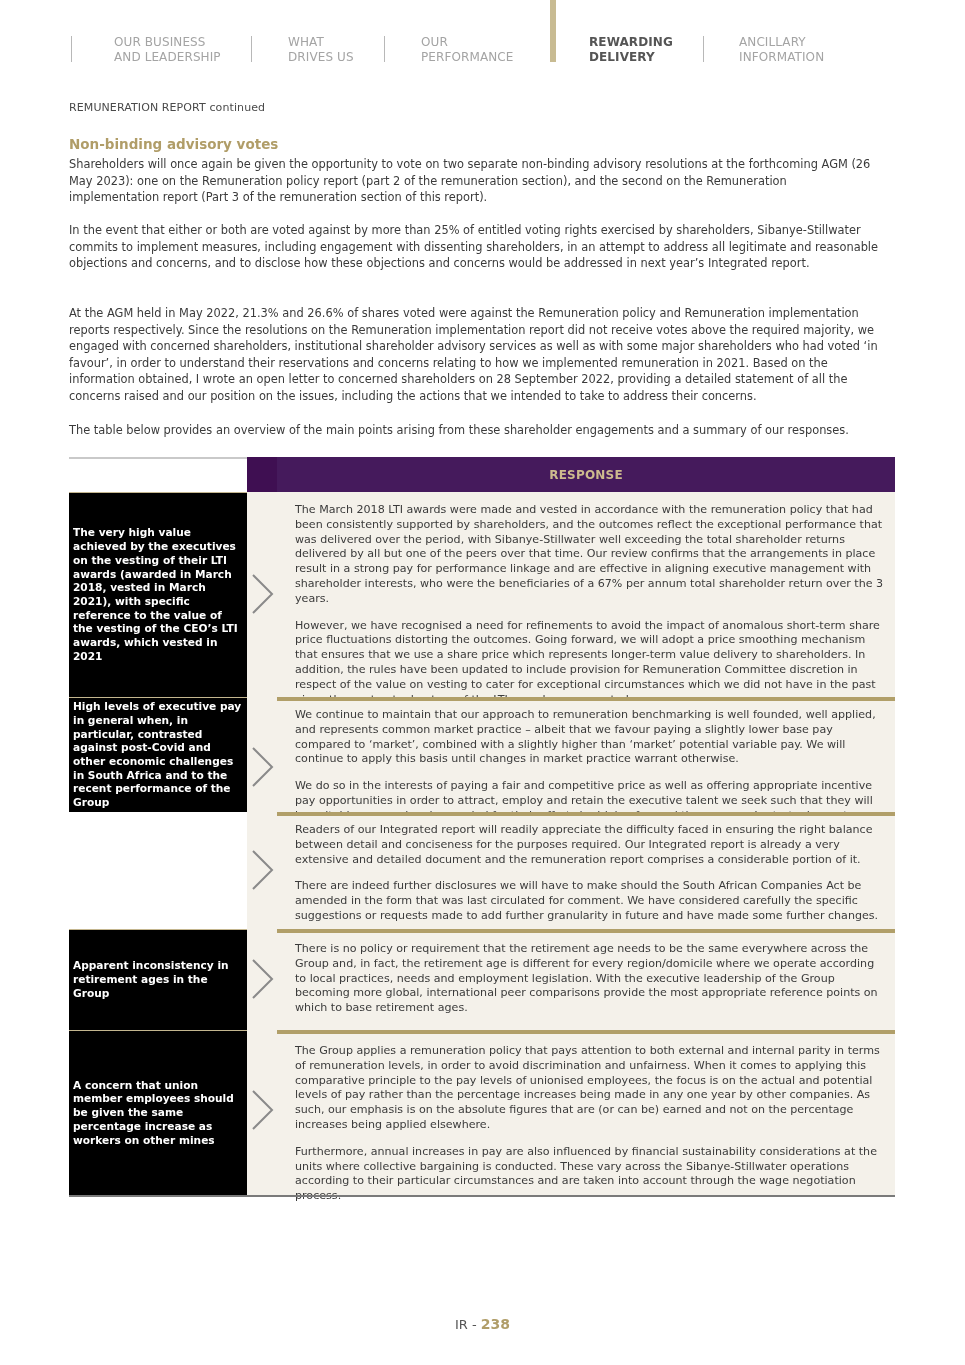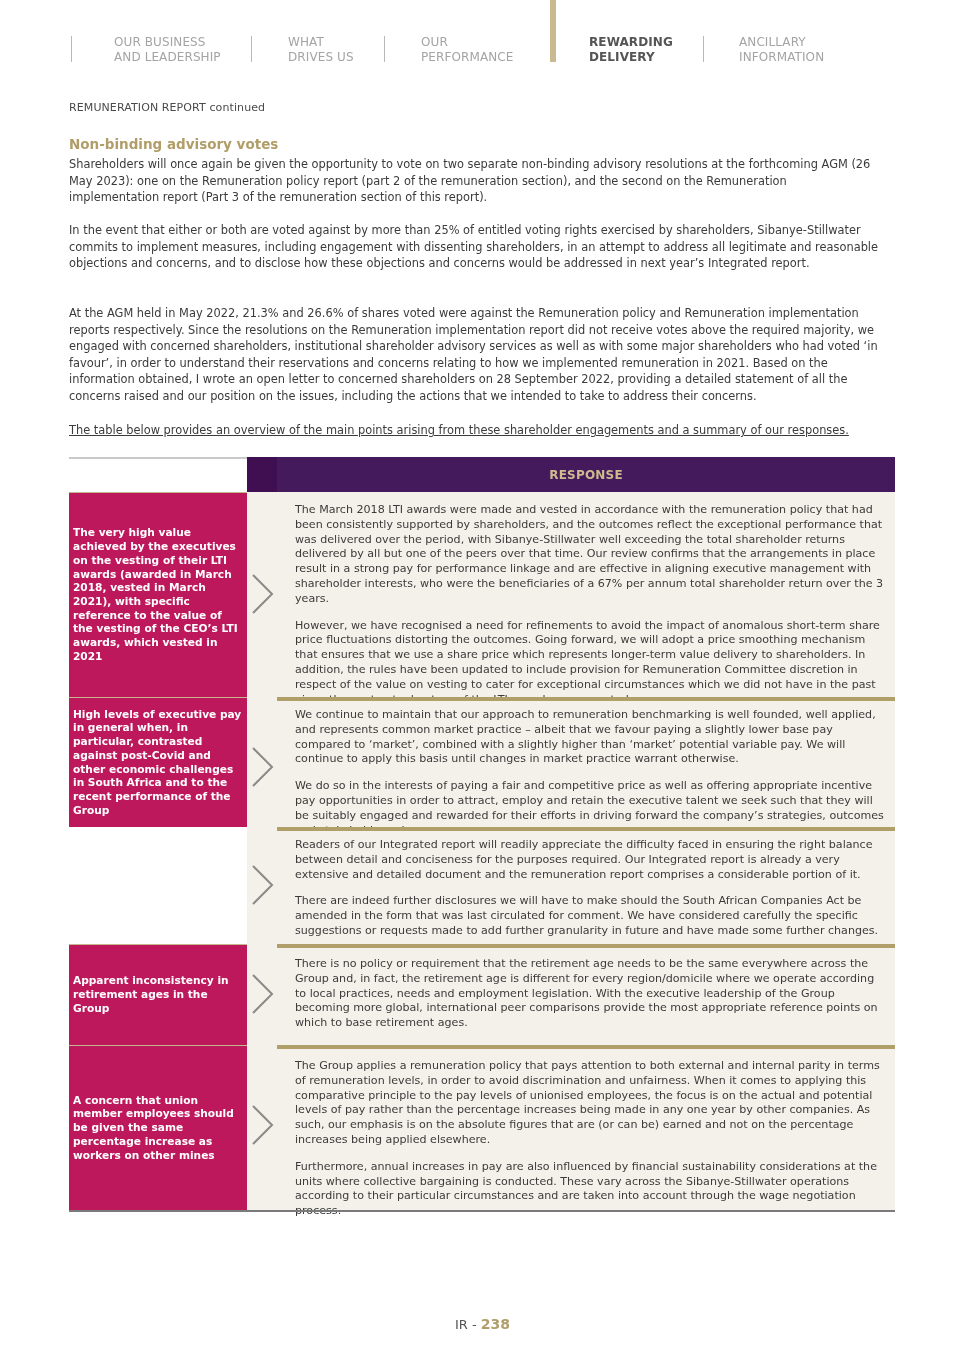--- a/index.html
+++ b/index.html
@@ -20,21 +20,21 @@
 
     
     .resp-table { position: absolute; top: 457px; left: 69px; width: 826px; }
     .thead { position: relative; height: 35px; border-top: 2px solid #c9c9c9; }
     .th-left { position: absolute; left: 0; top: 0; width: 178px; height: 33px; padding: 3px 4px; font-size: 11px; line-height: 13.5px; color: #3e3e3e; }
     .th-right-stripe { position: absolute; left: 178px; top: -2px; width: 30px; height: 35px; background: #3f0f52; }
     .th-right { position: absolute; left: 208px; top: -2px; right: 0; height: 35px; background: #451a5c; color: #cdbb8e; font-weight: bold; font-size: 12px; display: flex; align-items: center; justify-content: center; letter-spacing: 0.2px; }
     .thead-underline { position: absolute; left: 0; top: 33px; width: 178px; height: 3px; background: #9b9b9b; }
 
     .trow { position: relative; }
-    .td-left { position: absolute; left: 0; top: 0; bottom: 0; width: 178px; background: #be185d; color: #ffffff; font-weight: bold; font-size: 10.6px; line-height: 13.7px; display: flex; align-items: center; padding: 0 4px; border-top: 1px solid #c4b68f; }
+    .td-left { position: absolute; left: 0; top: 0; bottom: 0; width: 178px; background: #000000; color: #ffffff; font-weight: bold; font-size: 10.6px; line-height: 13.7px; display: flex; align-items: center; padding: 0 4px; border-top: 1px solid #c4b68f; }
     .td-right { position: absolute; left: 178px; top: 0; bottom: 0; right: 0; background: #f4f1ea; }
     .row-topline { position: absolute; left: 30px; right: 0; top: 0; height: 4px; background: #b19f69; }
     .chevron { position: absolute; left: 0; width: 30px; height: 44px; }
     .td-text { position: absolute; left: 48px; right: 8px; font-size: 11.1px; line-height: 14.8px; color: #3b3b3b; }
     .td-text p + p { margin-top: 12px; }
     .table-bottom { position: absolute; left: 0; width: 826px; height: 2px; background: #7a7a7a; }
 
     .footer-page { position: absolute; top: 1316px; left: 0; width: 965px; text-align: center; font-size: 13px; color: #555555; }
     .footer-page .num { color: #b09d68; font-weight: bold; font-size: 14px; }
   </style>
@@ -68,21 +68,21 @@
     <div>INFORMATION</div>
   </div>
 </div>
 
 <div class="section-label">REMUNERATION REPORT continued</div>
 <div class="section-title">Non-binding advisory votes</div>
 
 <p class="body-text" style="top:156px;">Shareholders will once again be given the opportunity to vote on two separate non-binding advisory resolutions at the forthcoming AGM (26 May 2023): one on the Remuneration policy report (part 2 of the remuneration section), and the second on the Remuneration implementation report (Part 3 of the remuneration section of this report).</p>
 <p class="body-text" style="top:222px;">In the event that either or both are voted against by more than 25% of entitled voting rights exercised by shareholders, Sibanye-Stillwater commits to implement measures, including engagement with dissenting shareholders, in an attempt to address all legitimate and reasonable objections and concerns, and to disclose how these objections and concerns would be addressed in next year’s Integrated report.</p>
 <p class="body-text" style="top:305px;">At the AGM held in May 2022, 21.3% and 26.6% of shares voted were against the Remuneration policy and Remuneration implementation reports respectively. Since the resolutions on the Remuneration implementation report did not receive votes above the required majority, we engaged with concerned shareholders, institutional shareholder advisory services as well as with some major shareholders who had voted ‘in favour’, in order to understand their reservations and concerns relating to how we implemented remuneration in 2021. Based on the information obtained, I wrote an open letter to concerned shareholders on 28 September 2022, providing a detailed statement of all the concerns raised and our position on the issues, including the actions that we intended to take to address their concerns.</p>
-<p class="body-text" style="top:422px;text-decoration:underline;">The table below provides an overview of the main points arising from these shareholder engagements and a summary of our responses.</p>
+<p class="body-text" style="top:422px;">The table below provides an overview of the main points arising from these shareholder engagements and a summary of our responses.</p>
 
 <div class="resp-table">
   <div class="thead">
     <div class="th-right-stripe"></div>
     <div class="th-right">RESPONSE</div>
     <div class="thead-underline"></div>
   </div>
 
   <div class="trow" style="height:205px;">
     <div class="td-left">
@@ -92,21 +92,21 @@
       <svg class="chevron" style="top:80px;" viewBox="0 0 30 44">
           <polyline points="6,3 25,22 6,41" fill="none" stroke="#8a8a8a" stroke-width="2"></polyline>
         </svg>
       <div class="td-text" style="top:11px;">
         <p>The March 2018 LTI awards were made and vested in accordance with the remuneration policy that had been consistently supported by shareholders, and the outcomes reflect the exceptional performance that was delivered over the period, with Sibanye-Stillwater well exceeding the total shareholder returns delivered by all but one of the peers over that time. Our review confirms that the arrangements in place result in a strong pay for performance linkage and are effective in aligning executive management with shareholder interests, who were the beneficiaries of a 67% per annum total shareholder return over the 3 years.</p>
         <p>However, we have recognised a need for refinements to avoid the impact of anomalous short-term share price fluctuations distorting the outcomes. Going forward, we will adopt a price smoothing mechanism that ensures that we use a share price which represents longer-term value delivery to shareholders. In addition, the rules have been updated to include provision for Remuneration Committee discretion in respect of the value on vesting to cater for exceptional circumstances which we did not have in the past given the contractual nature of the LTI awards once granted..</p>
       </div>
     </div>
   </div>
 
-  <div class="trow" style="height:130px;">
+  <div class="trow" style="height:115px;">
     <div class="td-left">
       <span>High levels of executive pay in general when, in particular, contrasted against post-Covid and other economic challenges in South Africa and to the recent performance of the Group</span>
     </div>
     <div class="td-right">
       <div class="row-topline"></div>
       <svg class="chevron" style="top:48px;" viewBox="0 0 30 44">
           <polyline points="6,3 25,22 6,41" fill="none" stroke="#8a8a8a" stroke-width="2"></polyline>
         </svg>
       <div class="td-text" style="top:11px;">
         <p>We continue to maintain that our approach to remuneration benchmarking is well founded, well applied, and represents common market practice – albeit that we favour paying a slightly lower base pay compared to ‘market’, combined with a slightly higher than ‘market’ potential variable pay. We will continue to apply this basis until changes in market practice warrant otherwise.</p>

